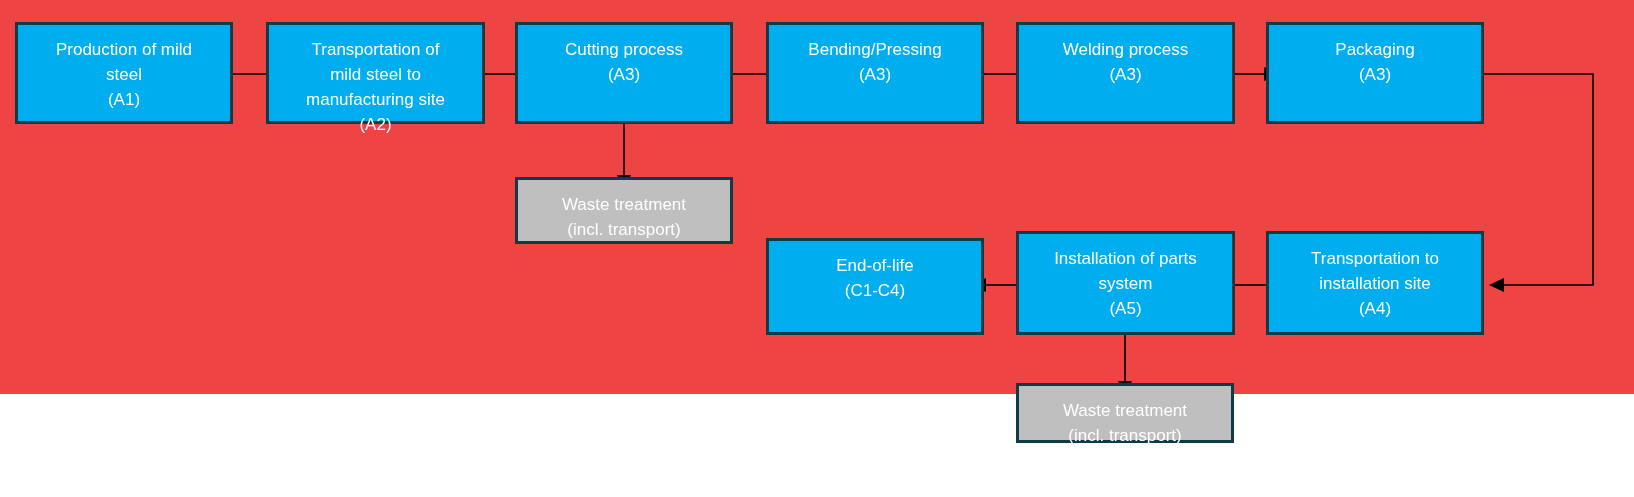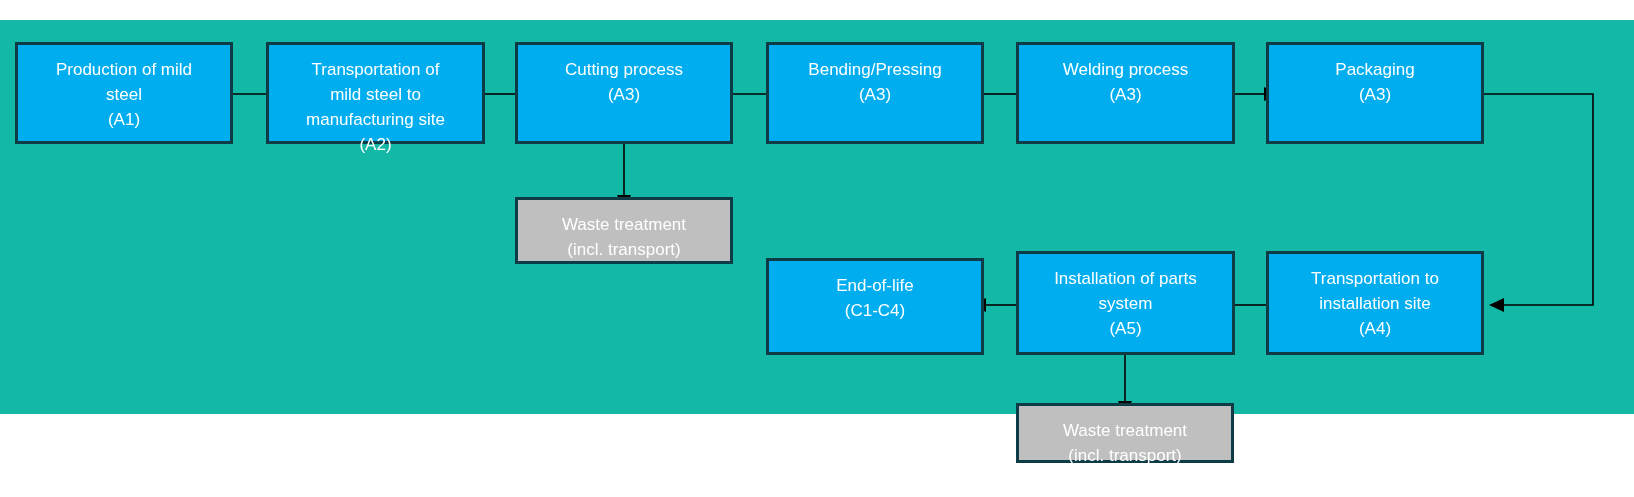--- a/index.html
+++ b/index.html
@@ -10,22 +10,21 @@
   body {
     width: 1634px;
     height: 497px;
     overflow: hidden;
     font-family: "Liberation Sans", sans-serif;
   }
   #diagram-root {
     position: relative;
     width: 1634px;
     height: 394px;
-    background: #14b8a6;
-    margin-top: 20px;
+    background: #ef4444;
   }
   svg.flow {
     position: absolute;
     left: 0;
     top: 0;
     width: 1634px;
     height: 497px;
     display: block;
   }
   .node-rect {

